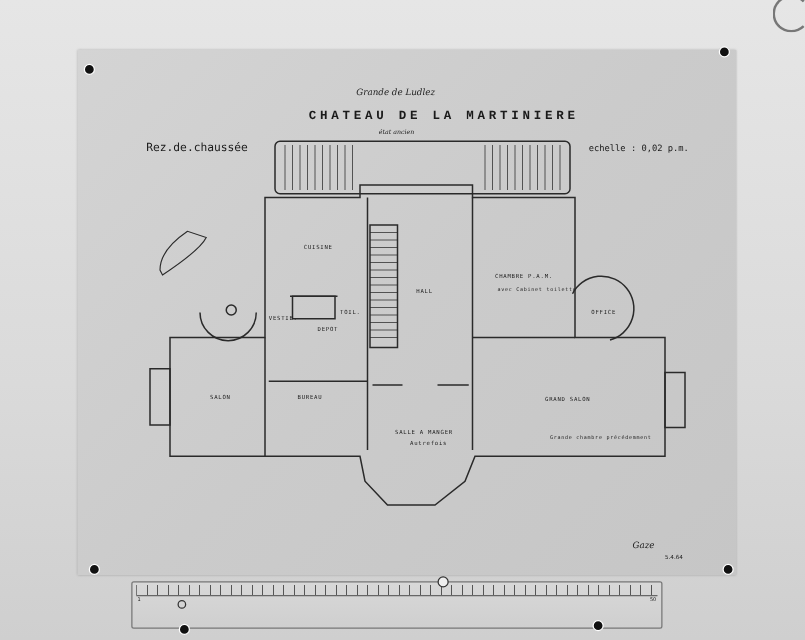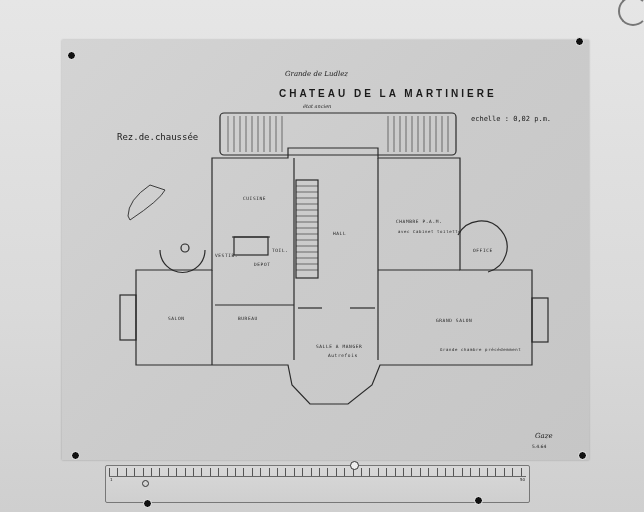--- a/index.html
+++ b/index.html
@@ -2,21 +2,21 @@
 <html><head>
 <meta charset="utf-8">
 <style>
   html,body{margin:0;padding:0;}
   body{width:644px;height:512px;overflow:hidden;background:#d9d9d9;position:relative;font-family:"DejaVu Sans",sans-serif;}
   .bg{position:absolute;left:0;top:0;width:644px;height:512px;background:linear-gradient(180deg,#e6e6e6 0%,#dadada 60%,#cfcfcf 100%);}
   .sheet{position:absolute;left:62px;top:40px;width:527px;height:420px;background:linear-gradient(135deg,#d4d4d4 0%,#cbcbcb 50%,#c6c6c6 100%);box-shadow:0 0 2px rgba(0,0,0,0.25);}
   .pin{position:absolute;width:7px;height:7px;border-radius:50%;background:#111;border:1px solid #fff;}
   .txt{position:absolute;color:#1a1a1a;white-space:nowrap;}
   .hand{font-family:"DejaVu Serif",serif;font-style:italic;}
-  .title{font-family:Liberation Sans, sans-serif;font-size:10px;letter-spacing:3px;font-weight:bold;margin-left:32px;}
+  .title{font-family:Liberation Mono, monospace;font-size:10px;letter-spacing:3px;font-weight:bold;}
   .lbl{font-family:"DejaVu Sans Mono",monospace;font-size:4.5px;letter-spacing:0.6px;color:#222;}
   svg.plan{position:absolute;left:0;top:0;}
   .ruler{position:absolute;left:105px;top:465px;width:423px;height:36px;background:linear-gradient(180deg,#d8d8d8,#cfcfcf);border:1px solid #777;border-radius:2px;}
   .ruler-ticks{position:absolute;left:3px;top:2px;right:3px;height:8px;background:repeating-linear-gradient(90deg,#555 0 1px,transparent 1px 8.4px);border-bottom:1px solid #666;}
   .ruler-hole{position:absolute;left:36px;top:14px;width:5px;height:5px;border:1px solid #333;border-radius:50%;}
   .clip{position:absolute;right:-4px;top:-4px;width:26px;height:26px;border:2px solid #666;border-radius:50%;border-color:#777 transparent #777 #777;}
 </style>
 </head>
 <body>
 
@@ -97,39 +97,39 @@
     <circle cx="185" cy="248" r="4"></circle>
     <path d="M130 220 Q160 200 165 190 L150 185 Q128 200 128 216 Z" stroke-width="0.9"></path>
 
     <path d="M458 235 A26 26 0 1 1 488 272"></path>
   </g>
 </svg>
 
 <div class="txt hand" style="left:285px;top:70px;font-size:7px;">Grande de Ludlez</div>
 <div class="txt title" style="left:247px;top:88px;">CHATEAU DE LA MARTINIERE</div>
 <div class="txt hand" style="left:303px;top:103px;font-size:5px;">état ancien</div>
-<div class="txt" style="left:117px;top:132px;font-size:9px;font-family:'DejaVu Sans Mono',monospace;">Rez.de.chaussée</div>
+<div class="txt" style="left:117px;top:114px;font-size:9px;font-family:'DejaVu Sans Mono',monospace;">Rez.de.chaussée</div>
 <div class="txt" style="left:471px;top:115px;font-size:7px;font-family:'DejaVu Sans Mono',monospace;">echelle : 0,02 p.m.</div>
 
 <div class="txt lbl" style="left:243px;top:196px;">CUISINE</div>
 <div class="txt lbl" style="left:333px;top:231px;">HALL</div>
 <div class="txt lbl" style="left:396px;top:219px;">CHAMBRE P.A.M.</div>
 <div class="txt lbl" style="left:398px;top:229px;font-size:4px;">avec Cabinet toilette</div>
 <div class="txt lbl" style="left:473px;top:248px;">OFFICE</div>
 <div class="txt lbl" style="left:272px;top:248px;">TOIL.</div>
 <div class="txt lbl" style="left:215px;top:253px;">VESTIB.</div>
 <div class="txt lbl" style="left:254px;top:262px;">DEPOT</div>
 <div class="txt lbl" style="left:168px;top:316px;">SALON</div>
 <div class="txt lbl" style="left:238px;top:316px;">BUREAU</div>
 <div class="txt lbl" style="left:316px;top:344px;">SALLE A MANGER</div>
 <div class="txt lbl" style="left:328px;top:353px;">Autrefois</div>
 <div class="txt lbl" style="left:436px;top:318px;">GRAND SALON</div>
 <div class="txt lbl" style="left:440px;top:347px;font-size:4px;">Grande chambre précédemment</div>
 
-<div class="txt hand" style="left:535px;top:432px;font-size:7px;">Gaze</div>
+<div class="txt hand" style="left:506px;top:432px;font-size:7px;">Gaze</div>
 <div class="txt" style="left:532px;top:444px;font-size:4.5px;">5.4.64</div>
 
 <div class="ruler">
   <div class="ruler-ticks"></div>
   <div class="ruler-hole"></div>
   <span class="txt" style="left:4px;top:11px;font-size:4px;">1</span>
   <span class="txt" style="right:4px;top:11px;font-size:4px;">50</span>
 </div>
 <div class="pin" style="left:350px;top:461px;background:#eee;border-color:#333"></div>
 <div class="pin" style="left:143px;top:499px"></div>

